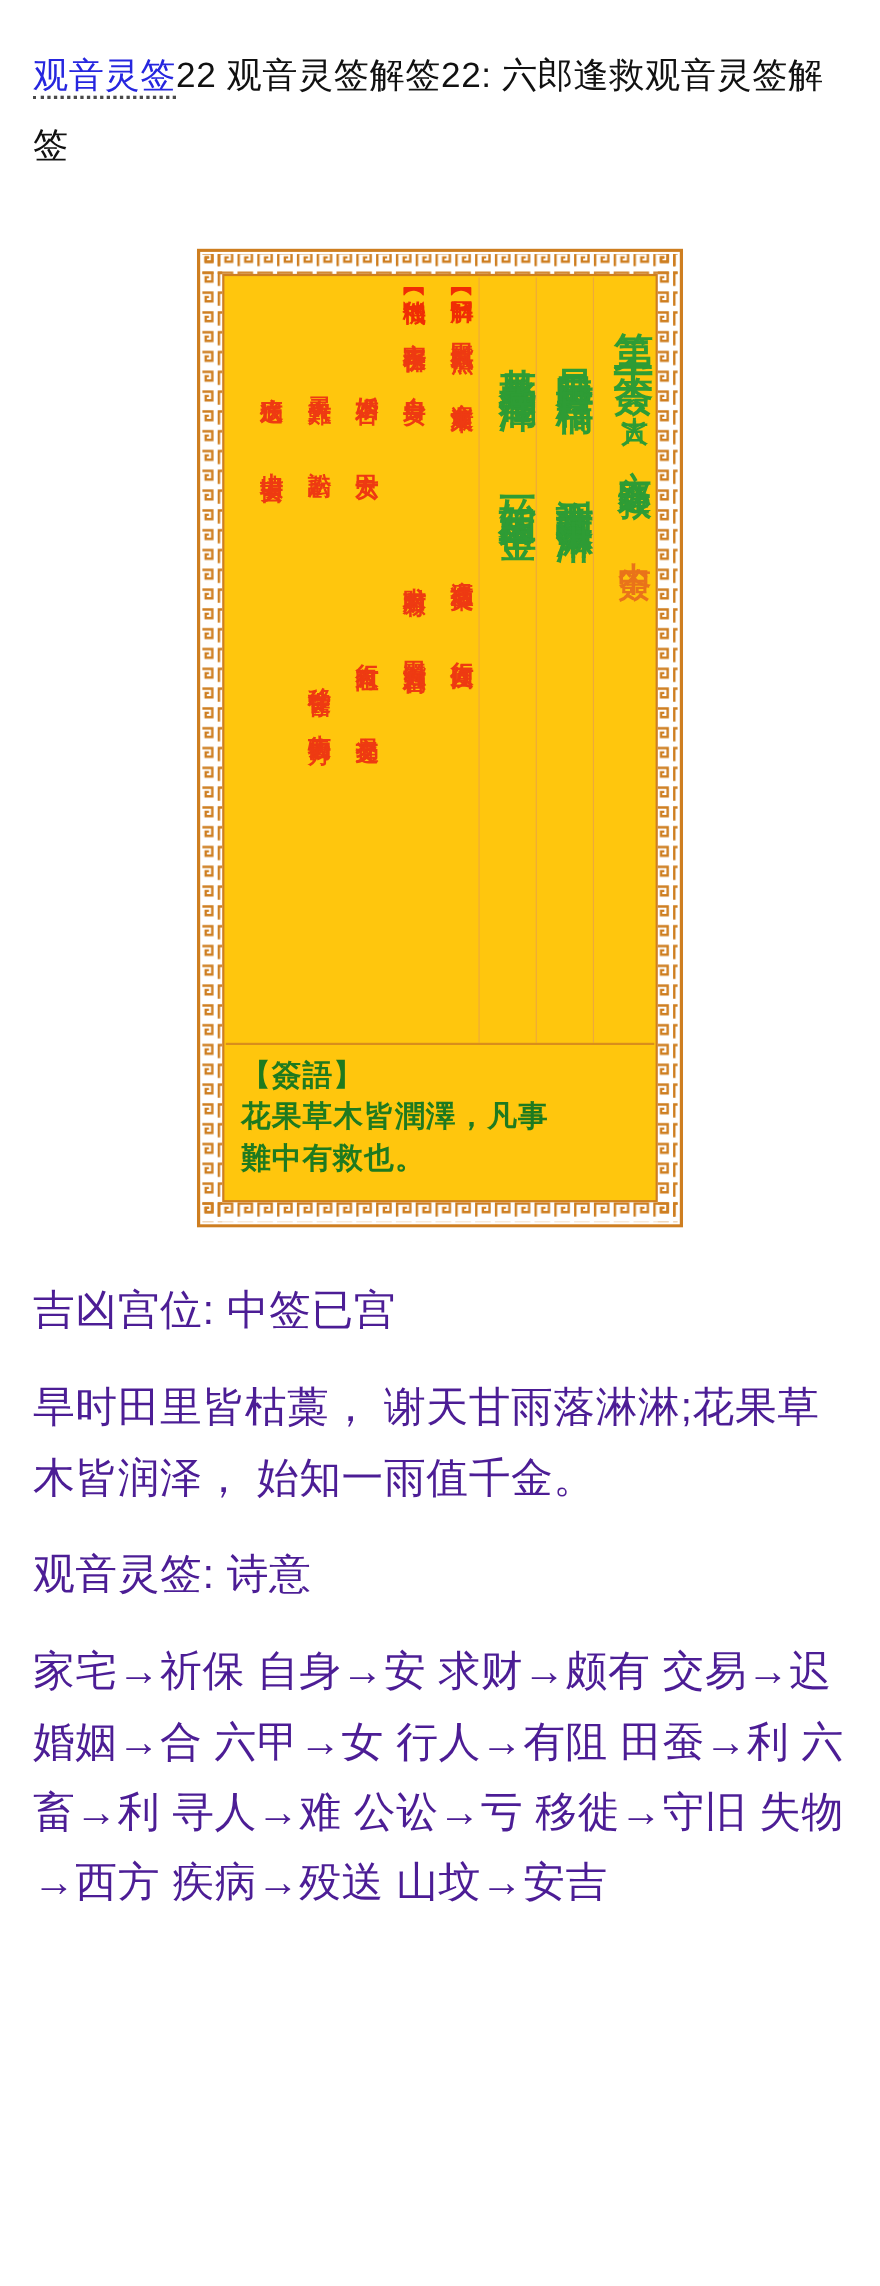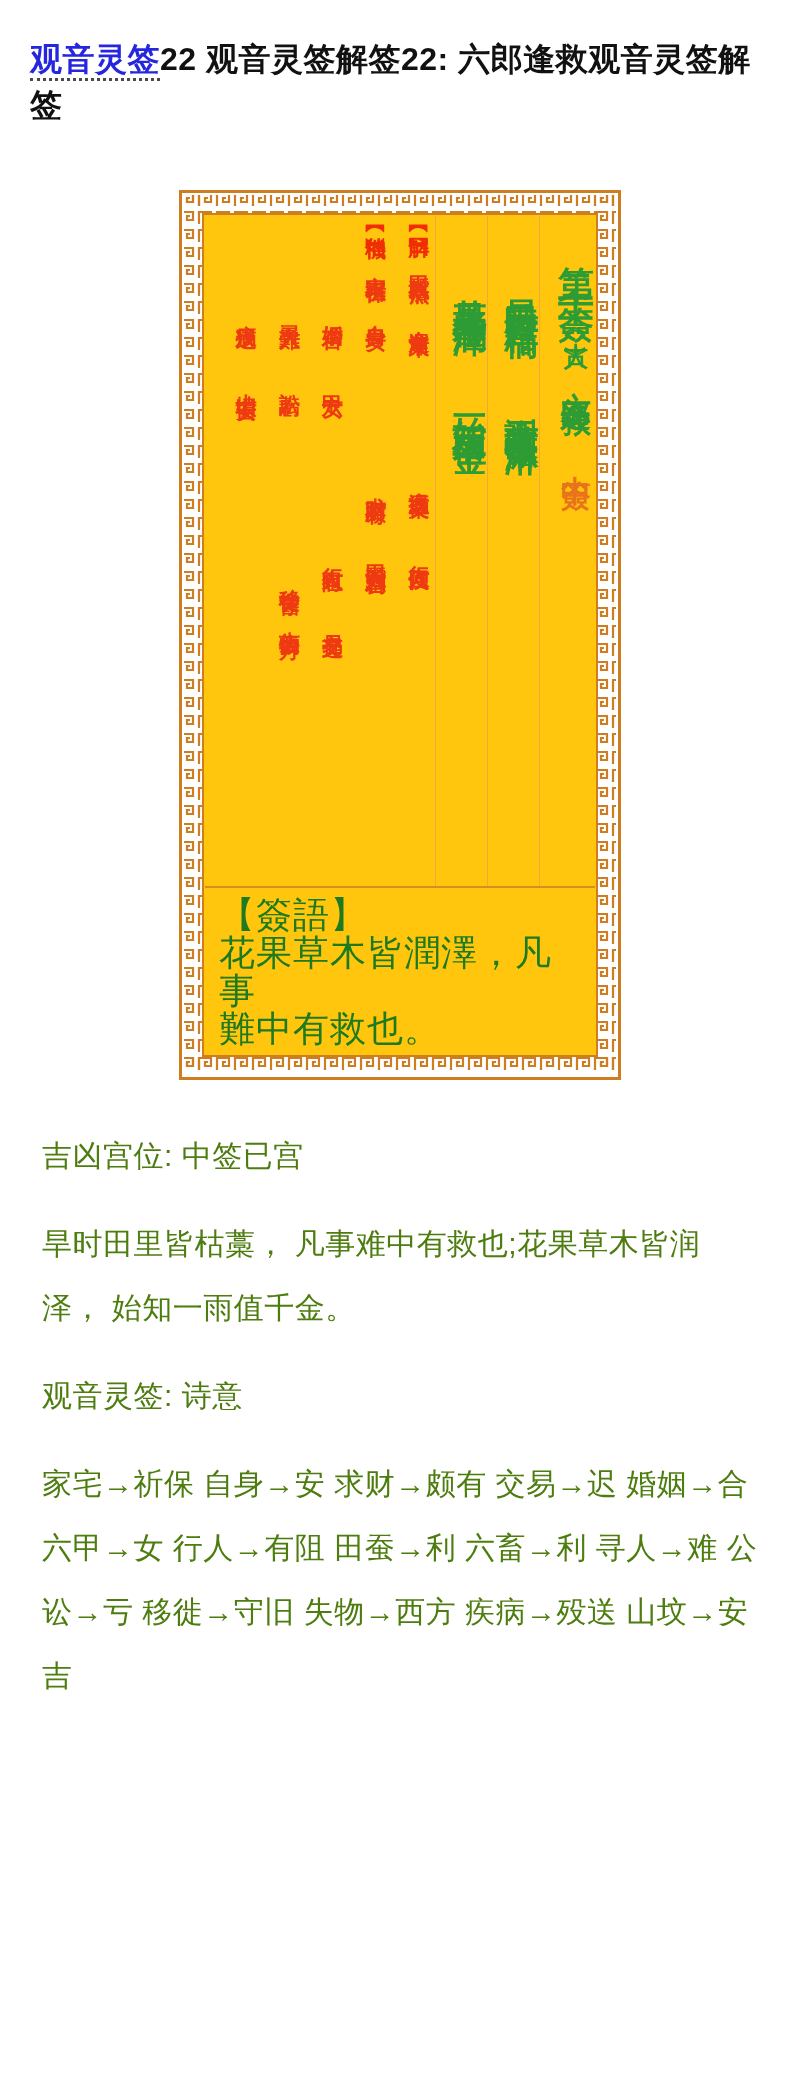--- a/index.html
+++ b/index.html
@@ -6,21 +6,21 @@
   html,body { background:#ffffff; }
   body {
     width:800px; min-height:2078px; margin:0 auto;
     font-family:"Liberation Sans","DejaVu Sans",sans-serif;
     color:#1c1c1c;
   }
   .page { padding:36px 30px 40px 30px; }
 
   
   .title {
-    font-size:32px; font-weight:700; line-height:46px;
+    font-size:32px; font-weight:400; line-height:64px;
     color:#111; letter-spacing:0.5px;
   }
   .title a.sign-link {
     color:#2626DF; text-decoration:none;
     border-bottom:3px dotted #4a4a4a; padding-bottom:1px;
     cursor:pointer;
   }
 
   
   .card {
@@ -57,30 +57,30 @@
     width:56px; border-left:1px solid #EDA93C; padding-top:22px;
     color:#2E9C35; font-weight:700; line-height:1.08;
   }
   .sign-number { font-size:36px; letter-spacing:10px; }
   .sign-guren  { font-size:24px; letter-spacing:4px; margin-top:14px; }
   .sign-story  { font-size:30px; letter-spacing:5px; margin-top:16px; }
   .sign-level  { font-size:30px; letter-spacing:6px; margin-top:46px; color:#E9731A; }
 
   
   .qianyu {
-    border-top:2px solid #D98E1B; padding:8px 14px 6px 14px;
-    color:#1E7A1F; font-weight:400; font-size:36px; line-height:38px;
+    border-top:2px solid #D98E1B; padding:8px 14px 18px 14px;
+    color:#1E7A1F; font-weight:700; font-size:27px; line-height:38px;
     letter-spacing:1px;
   }
 
   
   .body-text { margin-top:44px; }
   .body-text p {
-    font-size:30px; line-height:64px; font-weight:400;
-    color:#4d7c0f; margin:24px 12px; letter-spacing:0.5px;
+    font-size:38px; line-height:64px; font-weight:400;
+    color:#4c1d95; margin:24px 0; letter-spacing:0.5px;
   }
 </style>
 </head>
 <body>
 
 <div class="page">
 
   <h1 class="title"><a class="sign-link">观音灵签</a><span>22 观音灵签解签22: 六郎逢救观音灵签解签</span></h1>
 
   <div class="card">
@@ -155,18 +155,18 @@
       <div class="qianyu">
         <div>【簽語】</div>
         <div>花果草木皆潤澤，凡事</div>
         <div>難中有救也。</div>
       </div>
     </div>
   </div>
 
   <div class="body-text">
     <p>吉凶宫位: 中签已宫</p>
-    <p>旱时田里皆枯藁， 凡事难中有救也;花果草木皆润泽， 始知一雨值千金。</p>
+    <p>旱时田里皆枯藁， 谢天甘雨落淋淋;花果草木皆润泽， 始知一雨值千金。</p>
     <p>观音灵签: 诗意</p>
     <p>家宅→祈保 自身→安 求财→颇有 交易→迟 婚姻→合 六甲→女 行人→有阻 田蚕→利 六畜→利 寻人→难 公讼→亏 移徙→守旧 失物→西方 疾病→殁送 山坟→安吉</p>
   </div>
 
 </div>
 
 </body></html>

